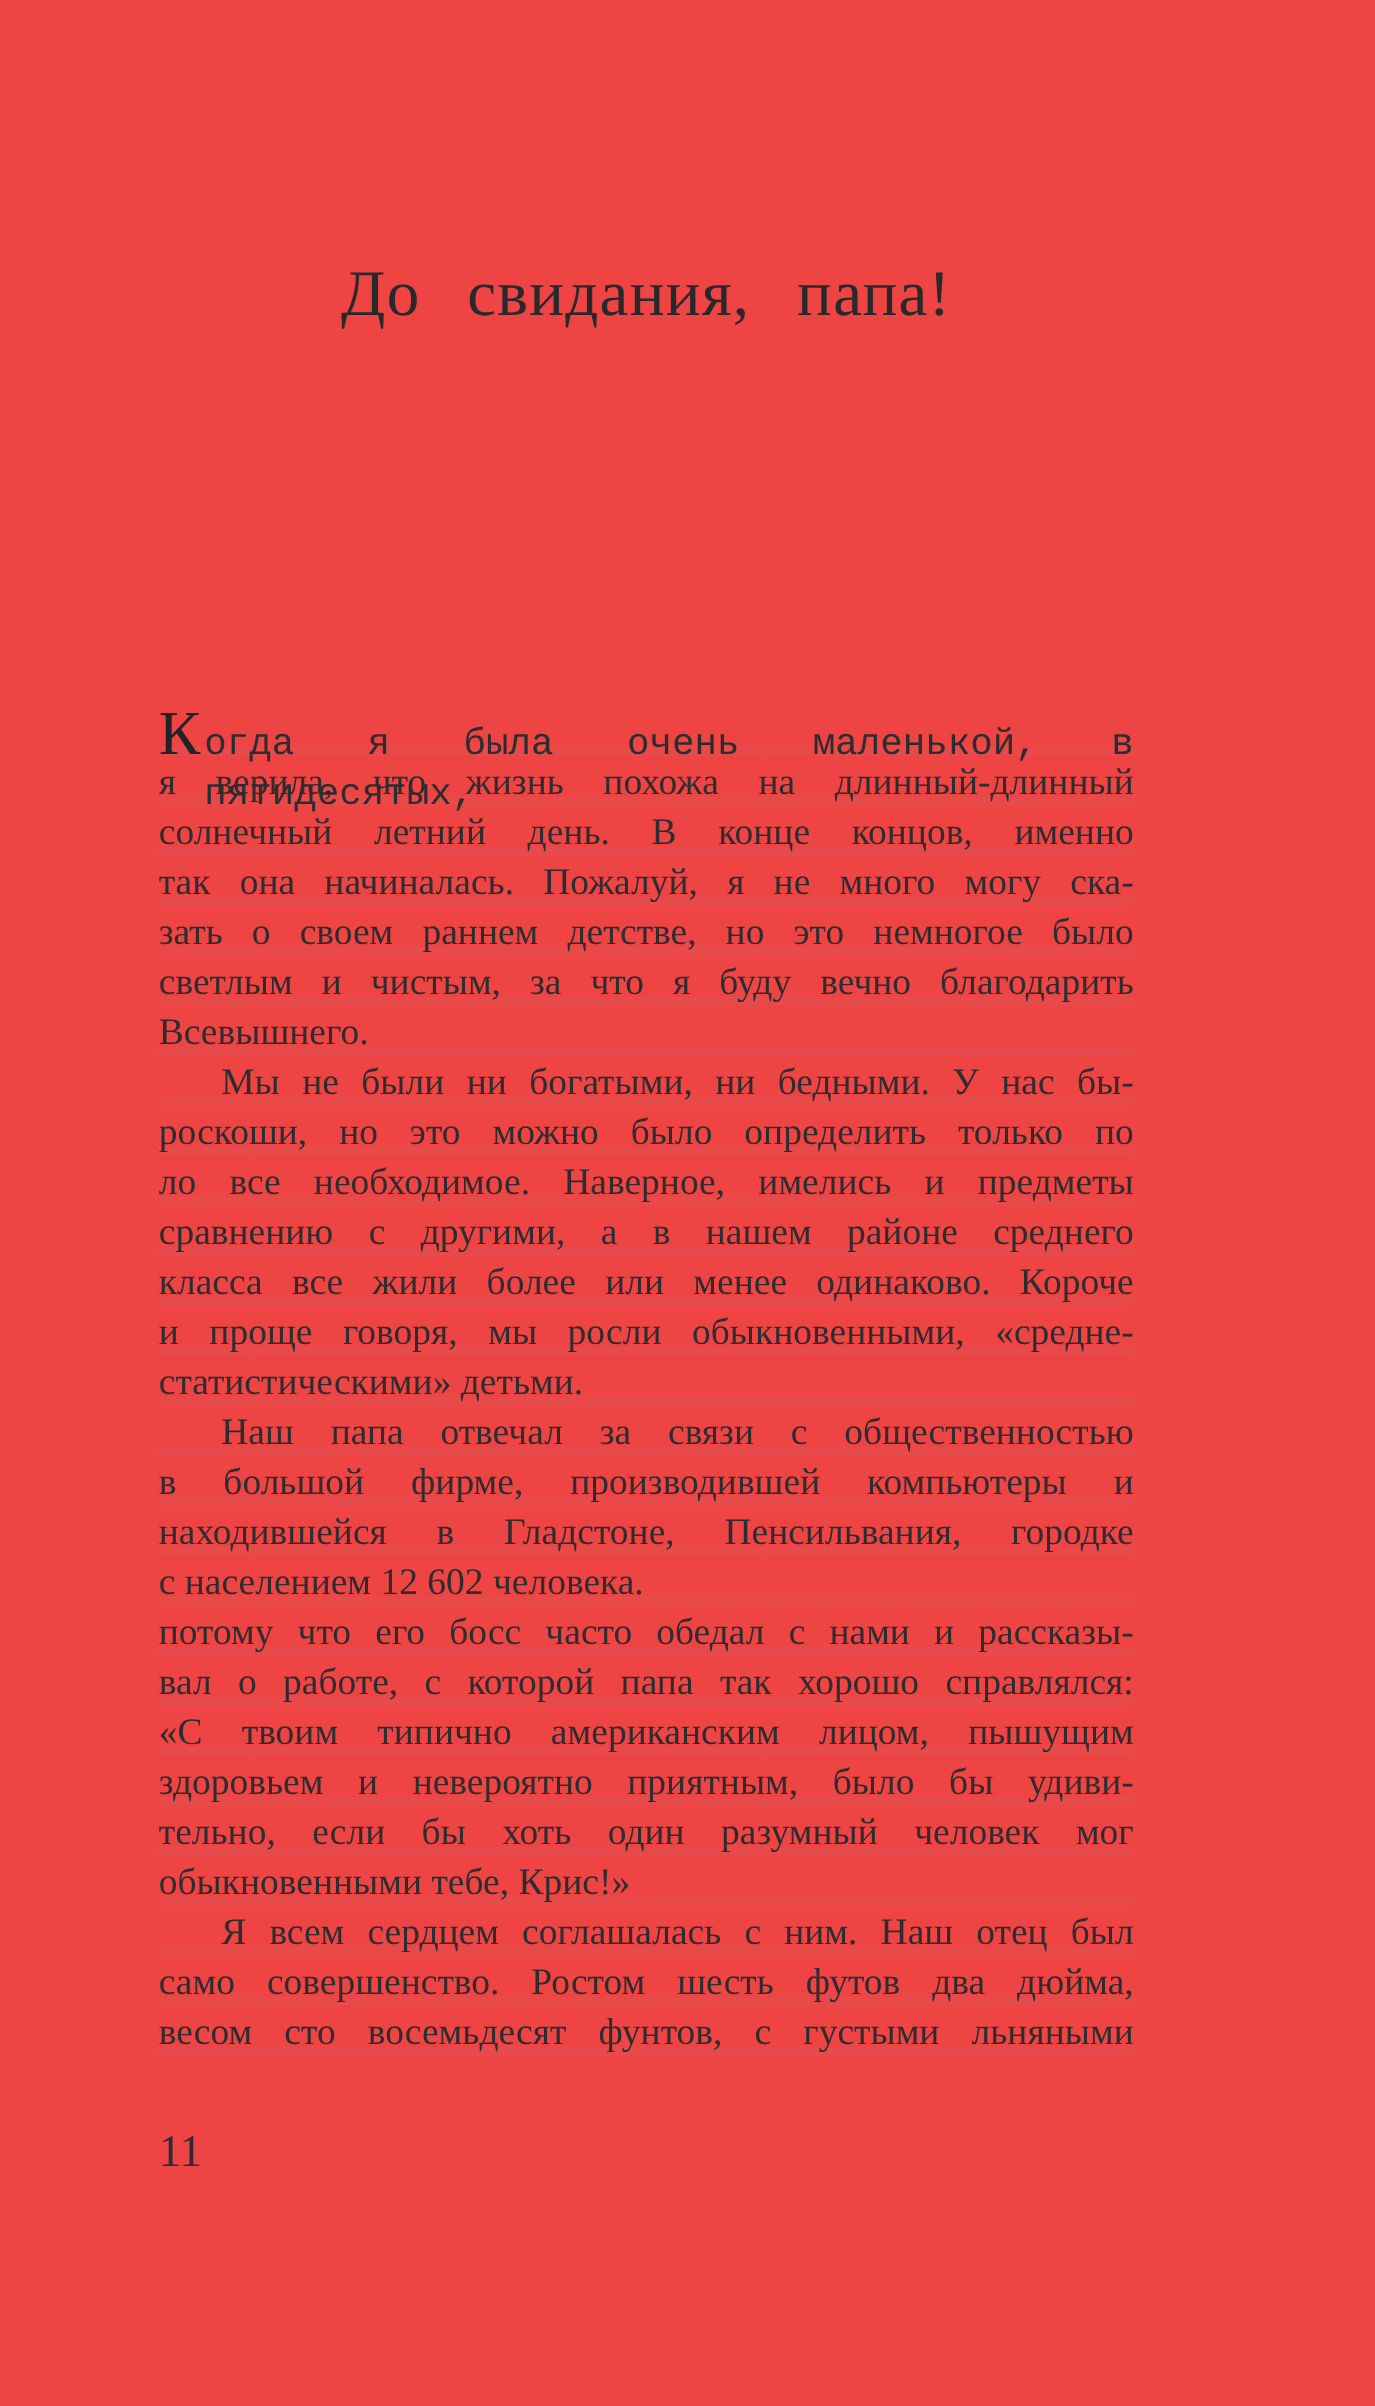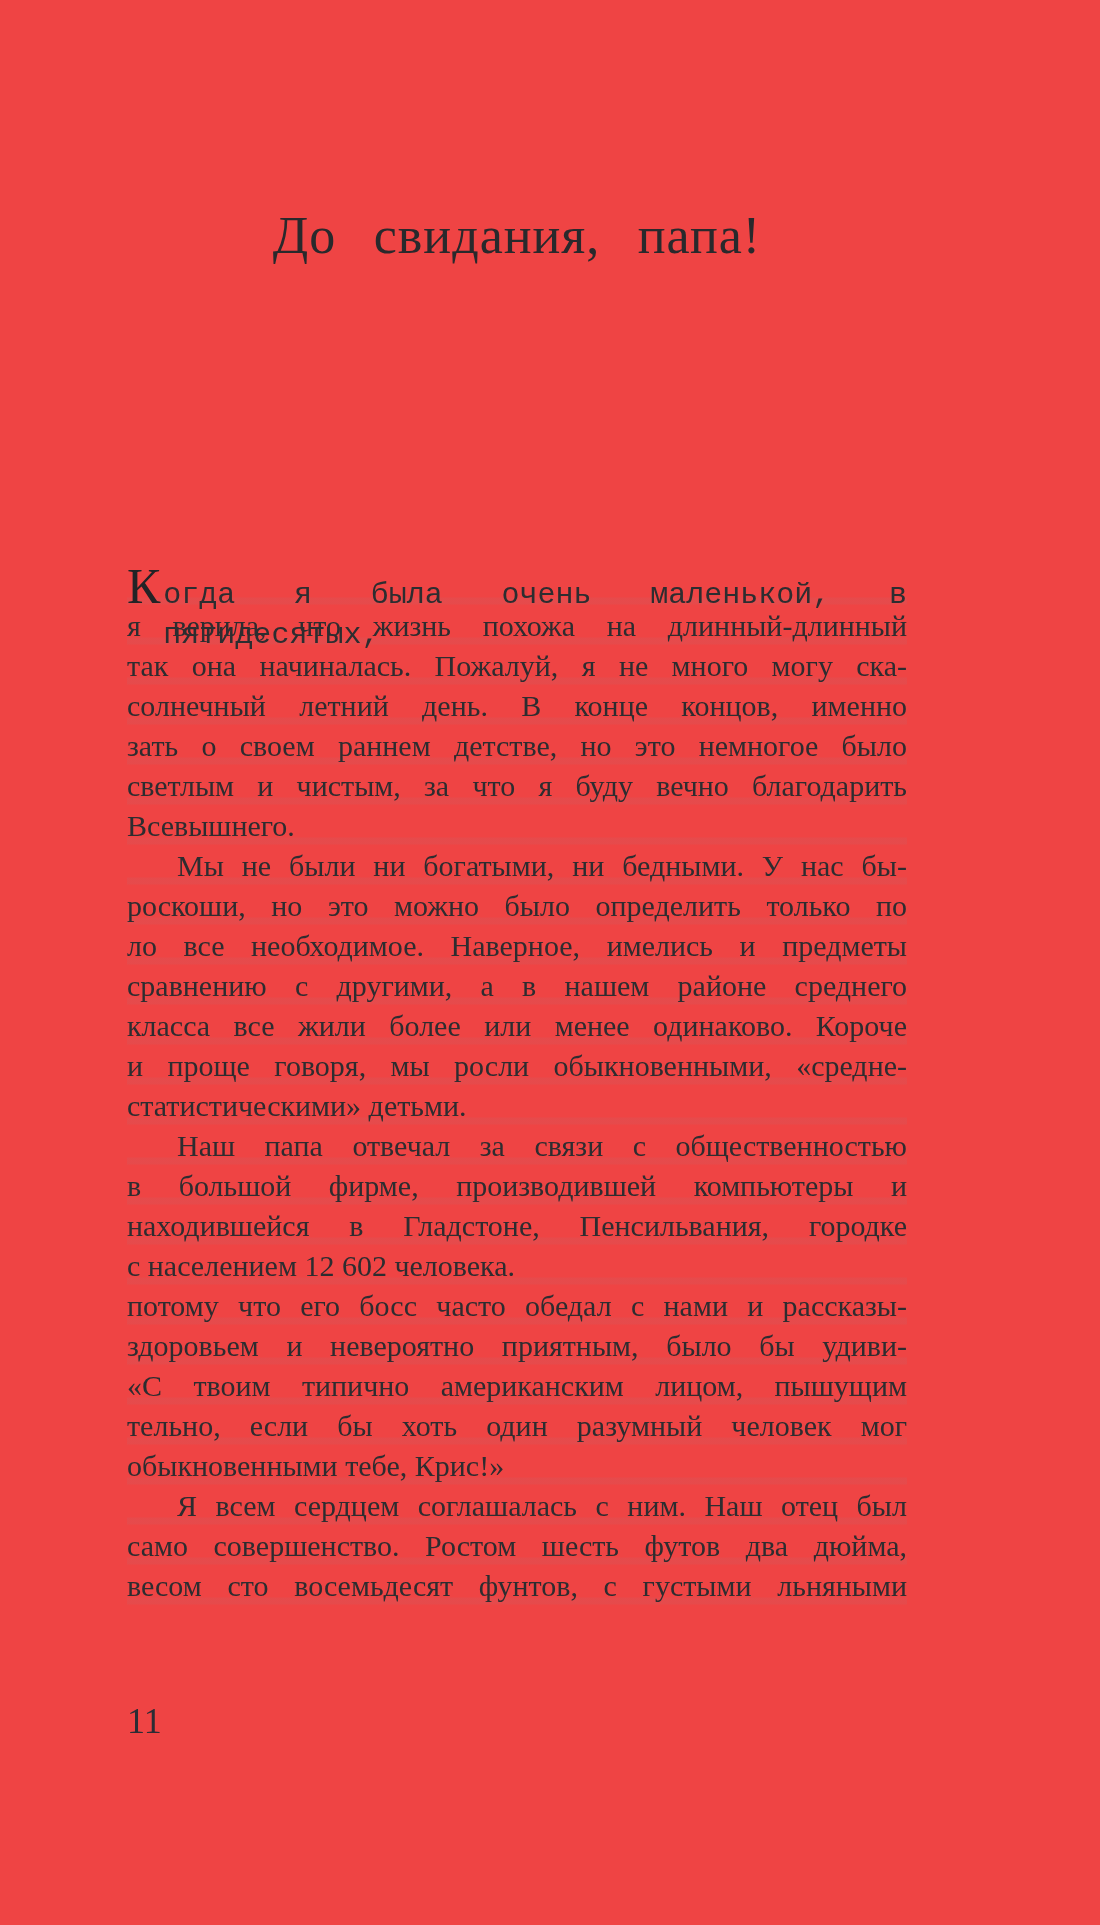--- a/index.html
+++ b/index.html
@@ -89,22 +89,22 @@
 <div class="page">
   <h1 class="title">До свидания, папа!</h1>
 
   <div class="body-text" id="body-text">
       <div class="paragraph">
         <div class="line first-line">
           <span class="initial">К</span>
           <span class="rest">огда я была очень маленькой, в пятидесятых,</span>
         </div>
         <div class="line j">я верила, что жизнь похожа на длинный-длинный</div>
+        <div class="line j">солнечный летний день. В конце концов, именно</div>
         <div class="line j">так она начиналась. Пожалуй, я не много могу ска-</div>
-        <div class="line j">солнечный летний день. В конце концов, именно</div>
         <div class="line j">зать о своем раннем детстве, но это немногое было</div>
         <div class="line j">светлым и чистым, за что я буду вечно благодарить</div>
         <div class="line">Всевышнего.</div>
       </div>
       <div class="paragraph">
         <div class="line j indent">Мы не были ни богатыми, ни бедными. У нас бы-</div>
         <div class="line j">роскоши, но это можно было определить только по</div>
         <div class="line j">ло все необходимое. Наверное, имелись и предметы</div>
         <div class="line j">сравнению с другими, а в нашем районе среднего</div>
         <div class="line j">класса все жили более или менее одинаково. Короче</div>
@@ -112,22 +112,23 @@
         <div class="line">статистическими» детьми.</div>
       </div>
       <div class="paragraph">
         <div class="line j indent">Наш папа отвечал за связи с общественностью</div>
         <div class="line j">в большой фирме, производившей компьютеры и</div>
         <div class="line j">находившейся в Гладстоне, Пенсильвания, городке</div>
         <div class="line">с населением 12 602 человека.</div>
       </div>
       <div class="paragraph">
         <div class="line j">потому что его босс часто обедал с нами и рассказы-</div>
+        <div class="line j">вал о работе, с которой папа так хорошо справлялся:</div>
+        <div class="line j">«С твоим типично американским лицом, пышущим</div>
         <div class="line j">здоровьем и невероятно приятным, было бы удиви-</div>
-        <div class="line j">«С твоим типично американским лицом, пышущим</div>
         <div class="line j">тельно, если бы хоть один разумный человек мог</div>
         <div class="line">обыкновенными тебе, Крис!»</div>
       </div>
       <div class="paragraph">
         <div class="line j indent">Я всем сердцем соглашалась с ним. Наш отец был</div>
         <div class="line j">само совершенство. Ростом шесть футов два дюйма,</div>
         <div class="line j">весом сто восемьдесят фунтов, с густыми льняными</div>
       </div>
     </div>
 

